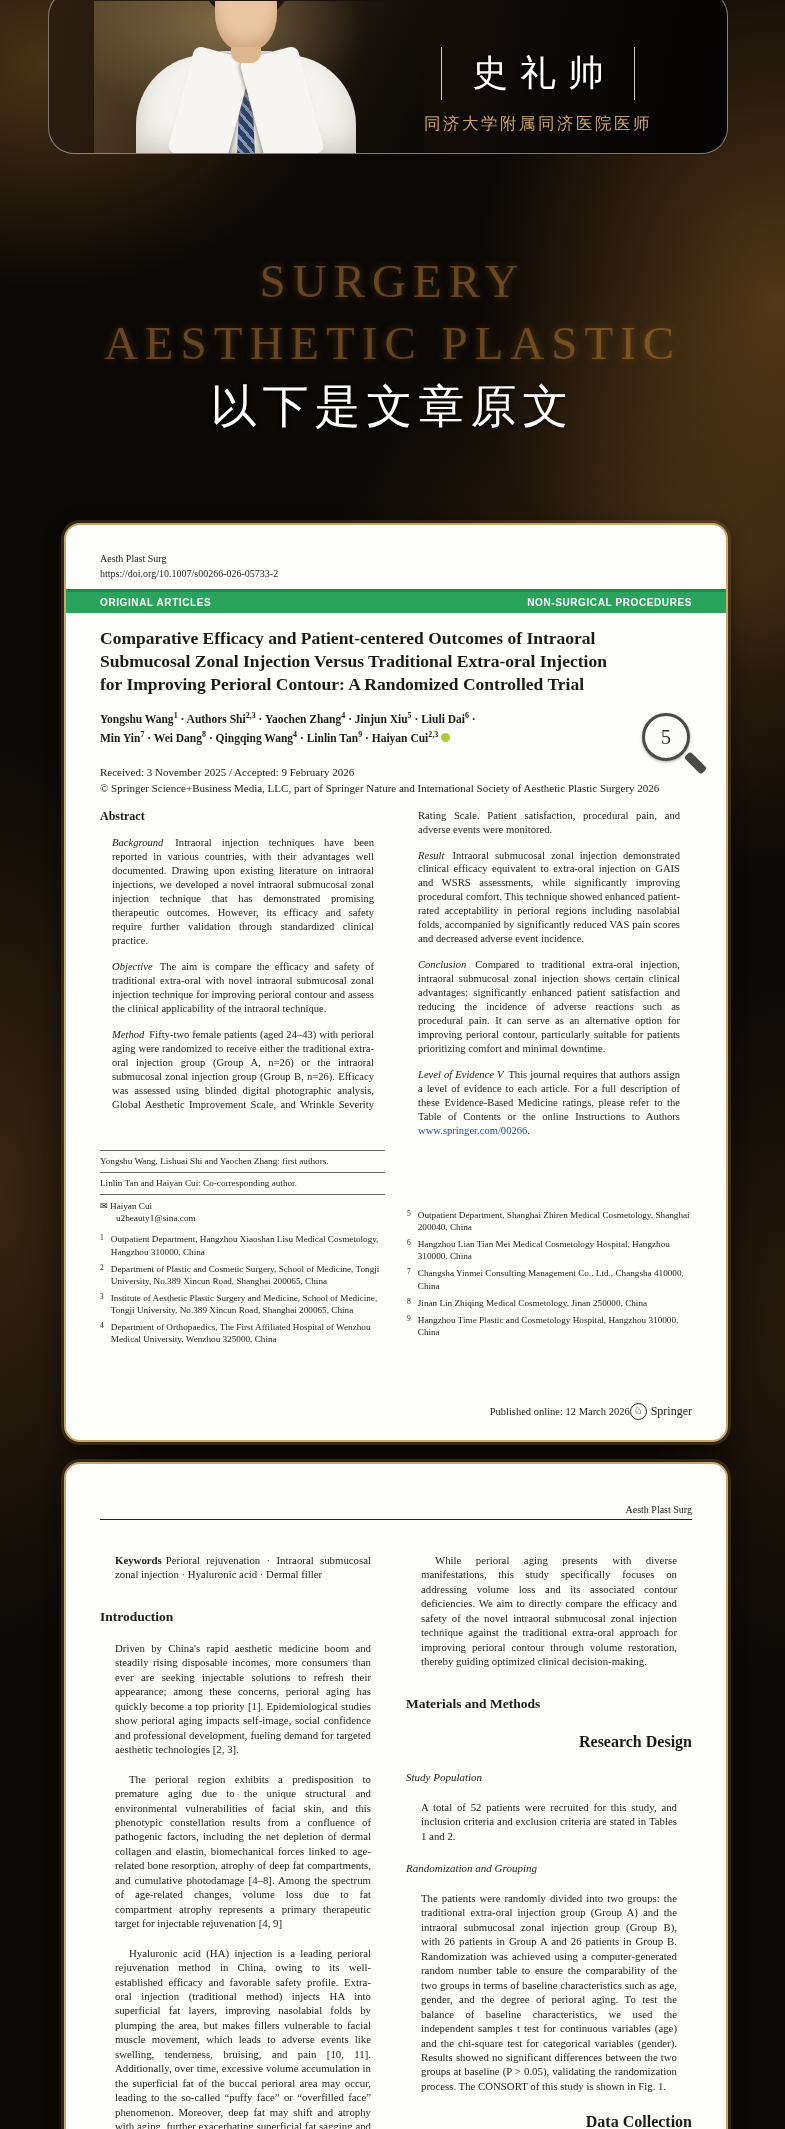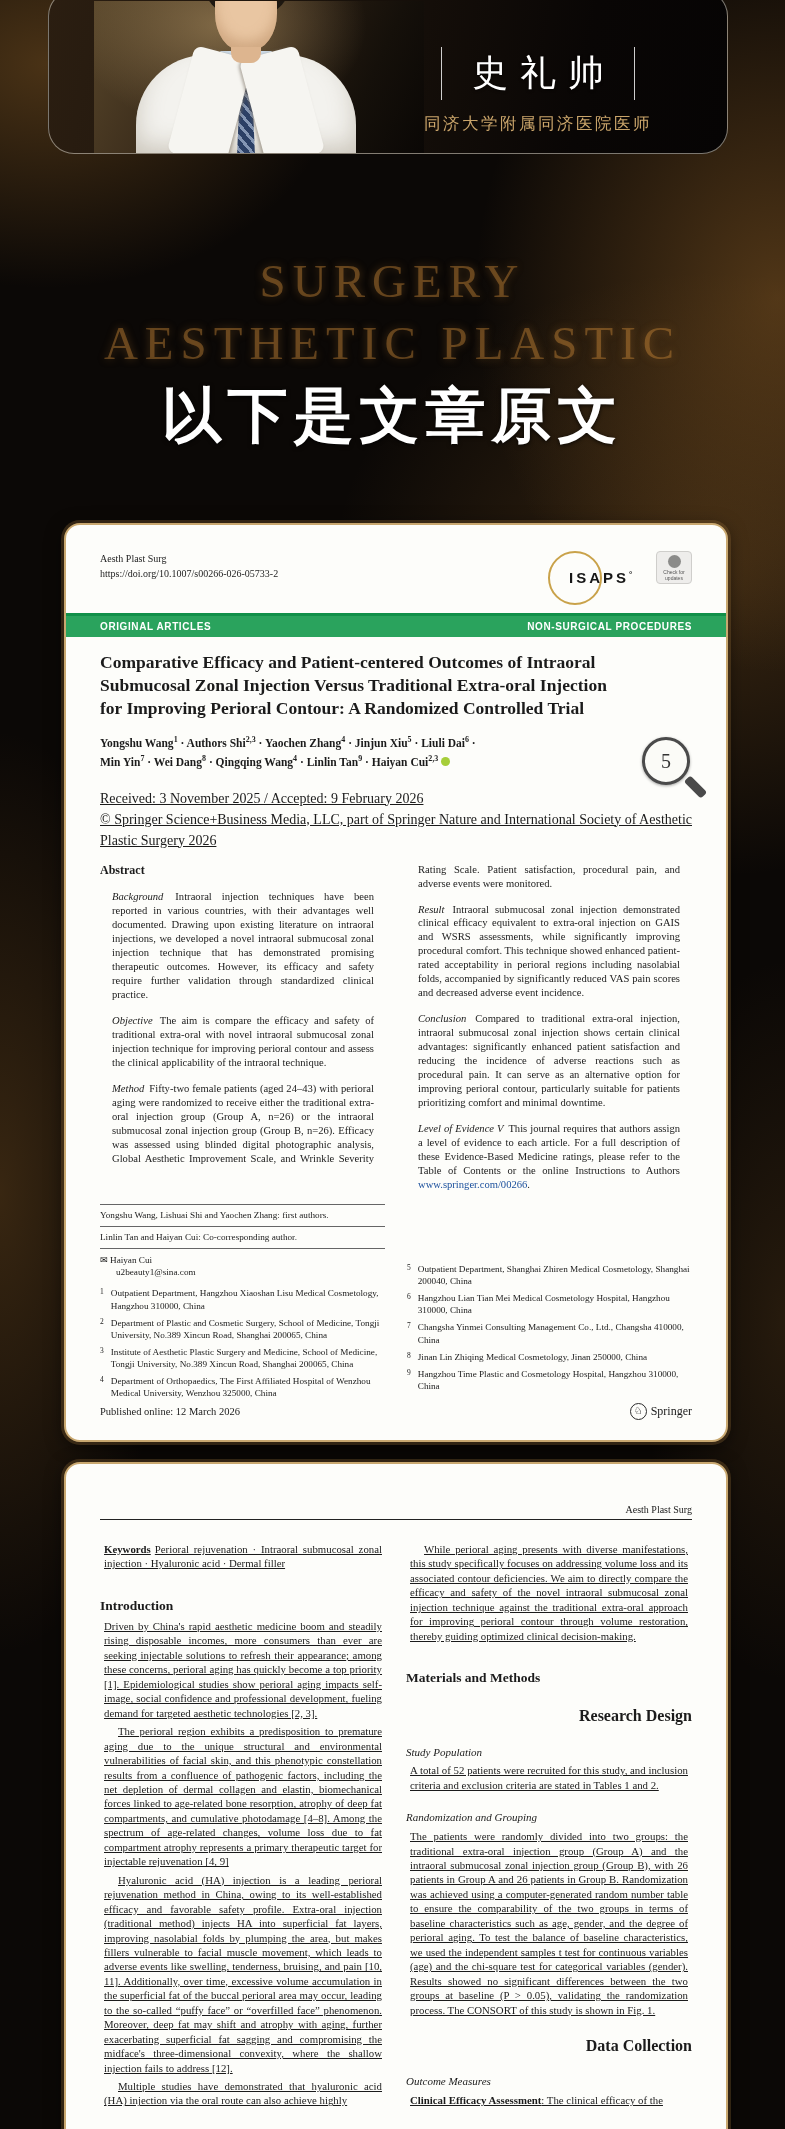--- a/index.html
+++ b/index.html
@@ -38,21 +38,21 @@
   .name-wrap{display:inline-block;padding:2px 18px;
     border-left:1.5px solid rgba(255,255,255,.8);border-right:1.5px solid rgba(255,255,255,.8);margin-top:28px;}
   .doc-name{font-size:36px;letter-spacing:12px;text-indent:12px;font-weight:500;
     font-family:"Liberation Serif",serif;text-shadow:0 1px 3px rgba(0,0,0,.6);}
   .doc-title{margin-top:13px;font-size:16.5px;letter-spacing:2.5px;color:#c9a46a;}
   
   .watermark{position:absolute;left:0;right:0;top:250px;text-align:center;
     font-family:"Liberation Serif",serif;font-size:47px;letter-spacing:7px;line-height:1.32;
     color:rgba(205,138,58,.42);text-shadow:0 0 8px rgba(180,120,50,.35);}
   .cn-heading{position:absolute;left:0;right:0;top:376px;text-align:center;color:#fff;
-    font-size:60px;font-weight:700;letter-spacing:6px;text-shadow:0 1px 4px rgba(0,0,0,.8);}
+    font-size:46px;font-weight:400;letter-spacing:6px;text-shadow:0 1px 4px rgba(0,0,0,.8);}
   
   .page{position:absolute;left:64px;width:660px;background:#fdfdfa;color:#1b1b1b;
     border:2.5px solid #c9a870;box-shadow:0 0 0 3px rgba(150,110,55,.30), 0 4px 18px rgba(0,0,0,.55);
     overflow:hidden;}
   .page1{top:523px;height:915px;border-radius:16px;display:flex;flex-direction:column;}
   .page2{top:1462px;height:680px;border-radius:16px 16px 0 0;}
   .p1-head{display:flex;justify-content:space-between;align-items:flex-start;padding:26px 34px 8px;}
   .jmeta{font-size:10px;line-height:1.5;color:#1d1d1d;}
   .head-right{display:flex;align-items:flex-start;gap:12px;}
   .isaps{position:relative;width:96px;height:54px;}
@@ -70,52 +70,52 @@
   .title-row{position:relative;}
   .a-title{font-size:17.5px;font-weight:700;line-height:1.32;width:88%;}
   .magnifier{position:absolute;right:2px;top:86px;width:42px;height:42px;border:3px solid #4a4a4a;
     border-radius:50%;background:#fbfbf7;box-shadow:0 1px 3px rgba(0,0,0,.35);
     display:flex;align-items:center;justify-content:center;font-size:20px;color:#333;}
   .magnifier::after{content:"";position:absolute;width:9px;height:24px;background:#4a4a4a;
     border-radius:3px;right:-13px;bottom:-17px;transform:rotate(-45deg);}
   .authors{margin-top:14px;font-weight:700;font-size:11.5px;line-height:1.55;width:80%;}
   .authors sup{font-size:8px;}
   .orcid{display:inline-block;width:9px;height:9px;border-radius:50%;background:#a6ce39;margin-left:3px;}
-  .received{margin-top:16px;font-size:14px;line-height:1.5;text-decoration:underline;}
+  .received{margin-top:16px;font-size:11px;line-height:1.5;}
   .abstract{margin-top:12px;column-count:2;column-gap:20px;font-size:10.6px;line-height:1.32;text-align:justify;}
   .ab-h{font-weight:700;font-size:12px;margin:0 0 2px;}
   .ab-p{margin:12px;}
   .ab-label{margin-right:2px;}
   .link{color:#1a4f9c;text-decoration:none;}
   .footnotes{margin-top:12px;display:flex;gap:22px;font-size:9.2px;line-height:1.32;}
   .fn-col{flex:1;}
   .fn-col.r{padding-top:50px;}
   .fn-note{border-top:.5px solid #666;padding-top:4px;margin-top:5px;}
   .fn-note:first-child{margin-top:0;}
   .corr{border-top:.5px solid #666;padding-top:5px;margin-top:5px;}
   .corr .mail{margin-left:16px;}
   .affils{margin-top:9px;}
   .affil{display:flex;gap:7px;margin-top:5px;}
   .affil sup{font-size:7.5px;flex:0 0 auto;}
-  .pub-row{margin-top:auto;display:flex;justify-content:space-between;align-items:center;font-size:10.5px;gap:9px;}
+  .pub-row{margin-top:auto;display:flex;justify-content:flex-end;align-items:center;font-size:10.5px;}
   .springer{display:flex;align-items:center;gap:4px;font-size:12px;}
   .sp-glyph{width:15px;height:15px;border:1.2px solid #2a2a2a;border-radius:50%;font-size:10px;
     line-height:13px;text-align:center;}
   
   .p2-body{padding:40px 34px 0;}
   .p2-journal{text-align:right;font-size:10px;}
   .p2-rule{border:0;border-top:1.5px solid #222;margin:4px 0 0;}
   .cols{display:flex;gap:20px;margin-top:18px;font-size:10.8px;line-height:1.34;text-align:justify;}
   .col{flex:1;min-width:0;}
   .kw b{margin-right:4px;}
   .h-lg{font-weight:700;font-size:13.5px;text-align:left;}
   .h-md{font-weight:700;font-size:16px;text-align:right;}
   .h-it{font-style:italic;font-size:11px;text-align:left;}
   .mt-s{margin-top:14px;}.mt-m{margin-top:18px;}.mt-l{margin-top:26px;}
-  .p0{margin:4px;text-decoration:underline;}
+  .p0{margin:15px;}
   .ind{text-indent:14px;}
 </style>
 </head>
 <body>
 
 <div class="canvas">
 
   <div class="hero">
     <div class="avatar">
       <div class="coat"></div>
@@ -139,30 +139,20 @@
     <div>SURGERY</div>
     <div>AESTHETIC PLASTIC</div>
   </div>
   <div class="cn-heading">以下是文章原文</div>
 
   <div class="page page1">
     <div class="p1-head">
       <div class="jmeta">
         <div>Aesth Plast Surg</div>
         <div>https://doi.org/10.1007/s00266-026-05733-2</div>
-      </div>
-      <div class="head-right">
-        <div class="isaps">
-          <div class="isaps-ring"></div>
-          <div class="isaps-word"><span>ISAPS</span><sup>°</sup></div>
-        </div>
-        <div class="chk">
-          <div class="chk-circle"></div>
-          <div class="chk-txt">Check for updates</div>
-        </div>
       </div>
     </div>
 
     <div class="banner">
       <span>ORIGINAL ARTICLES</span>
       <span>NON-SURGICAL PROCEDURES</span>
     </div>
 
     <div class="p1-body">
       <div class="title-row">

